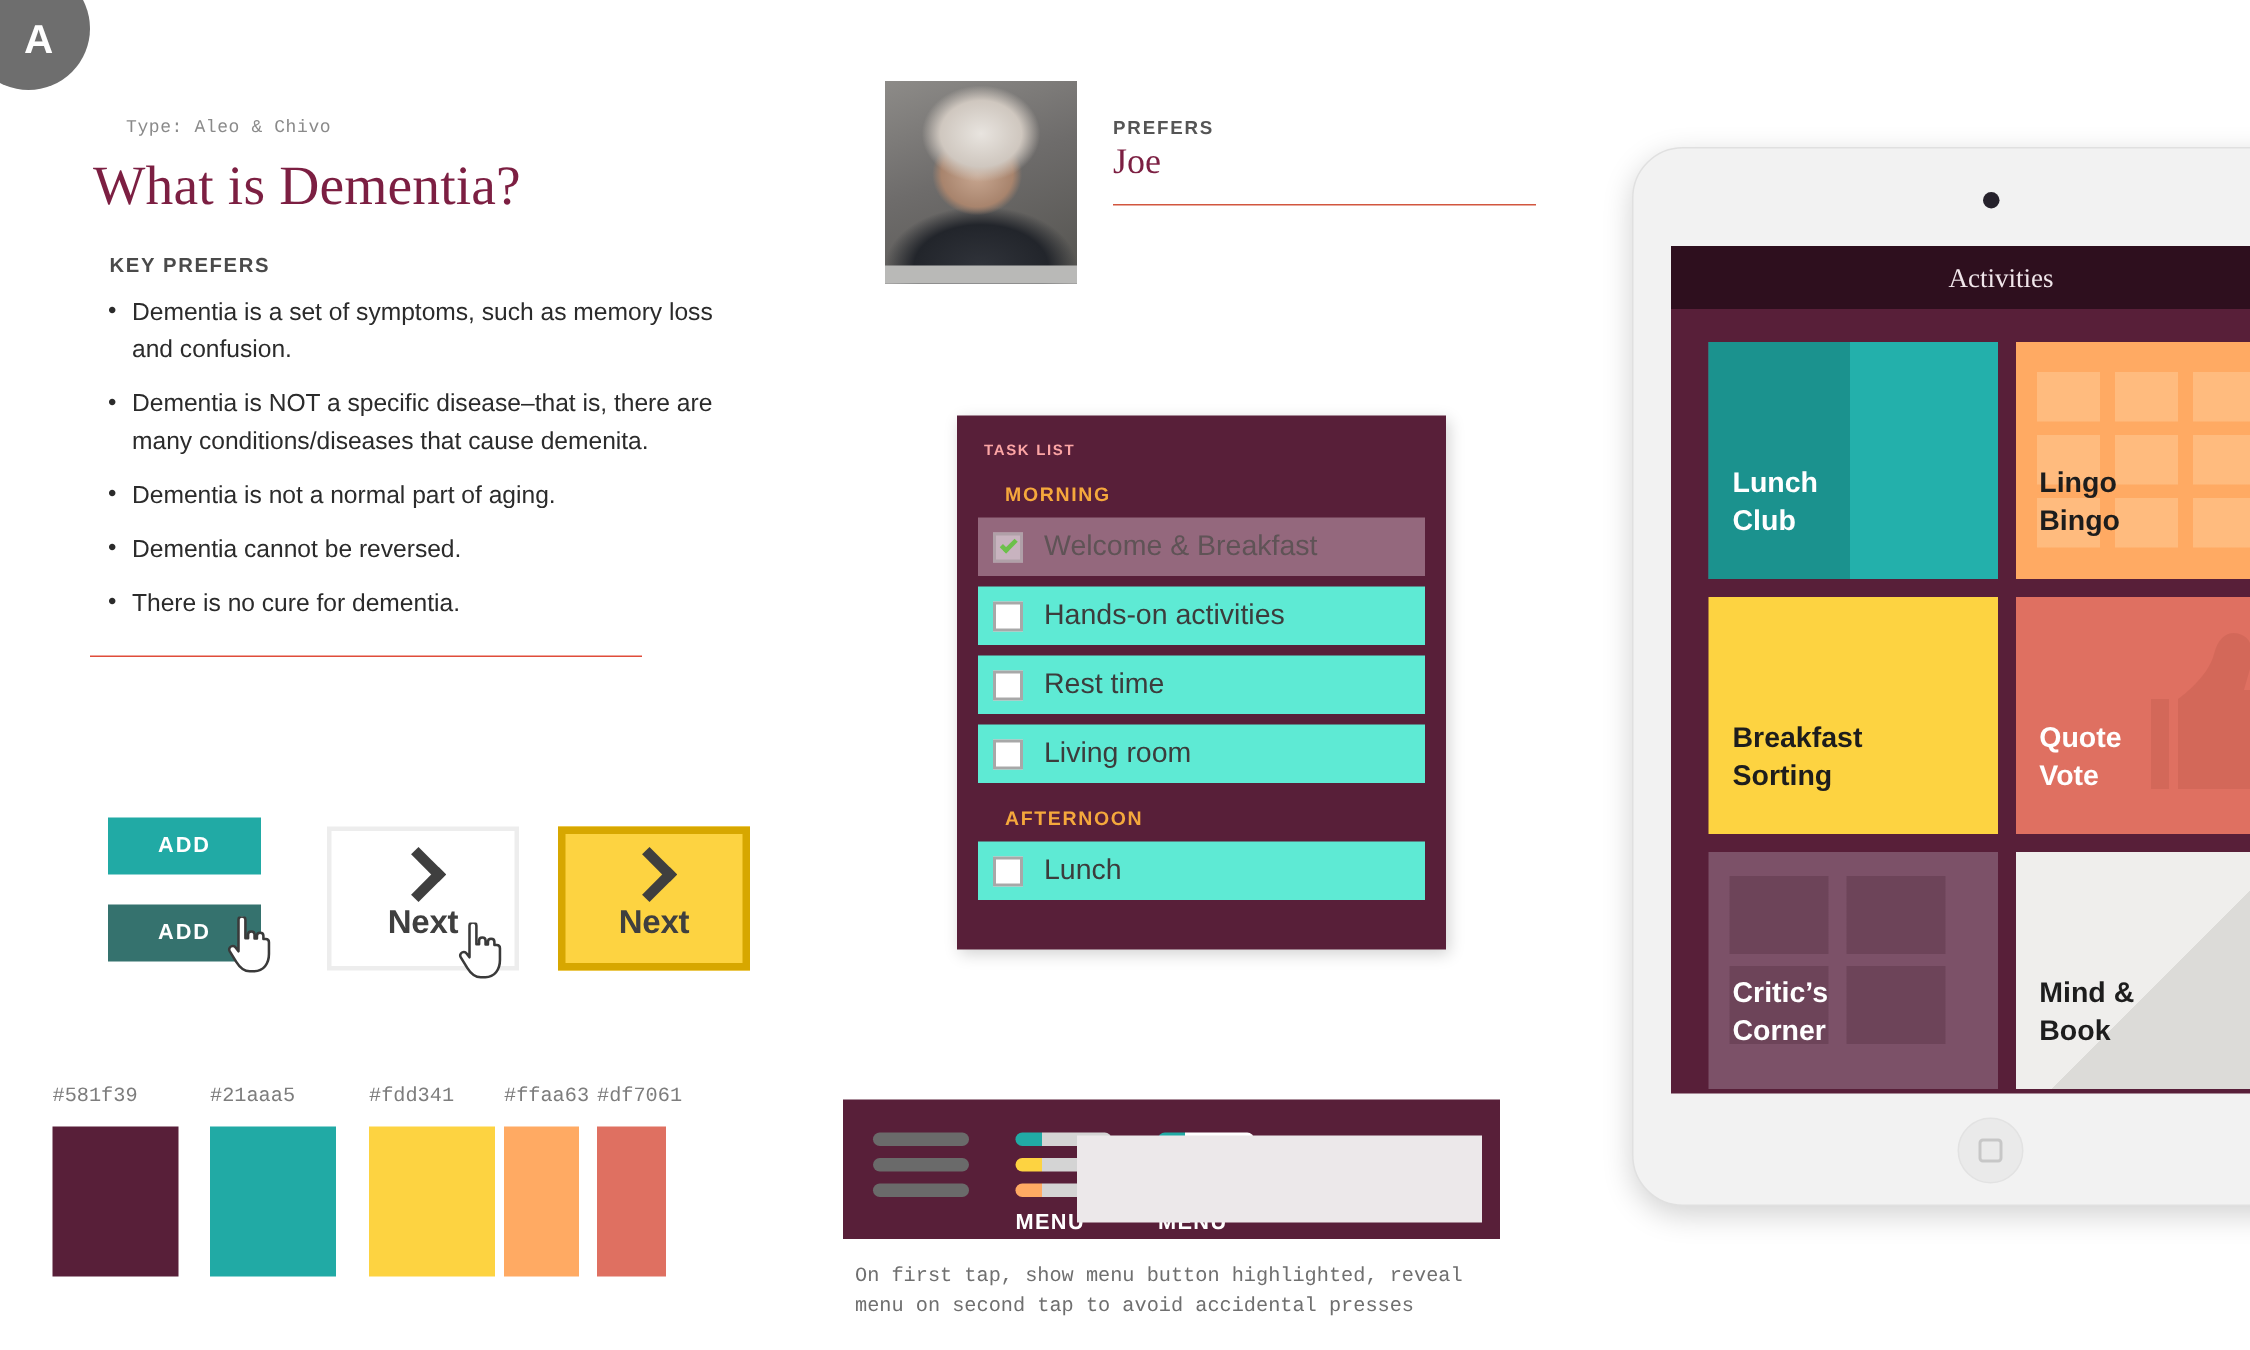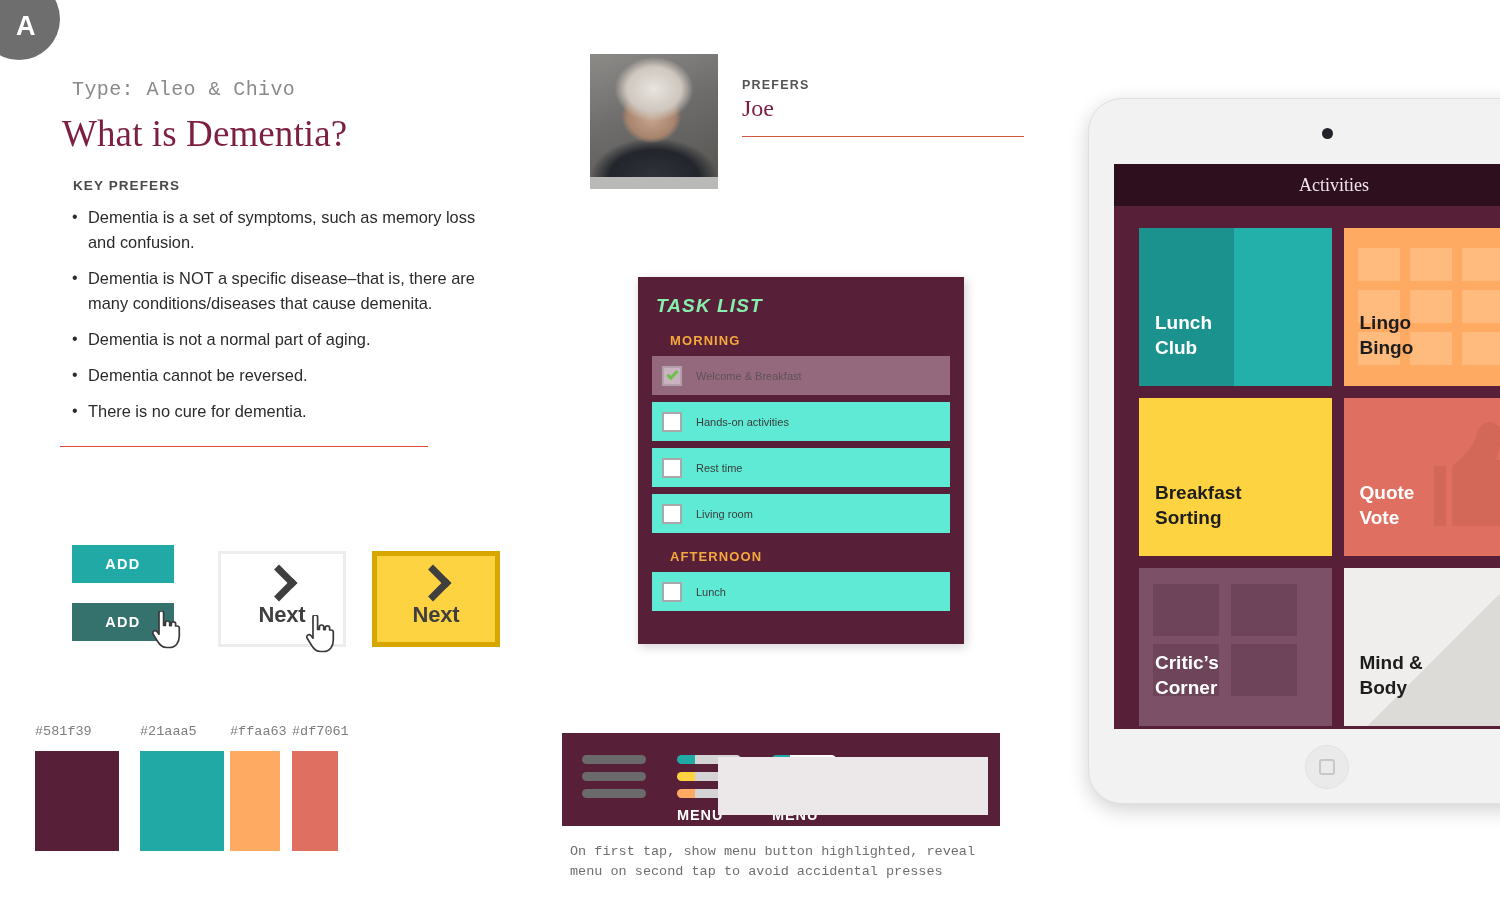--- a/index.html
+++ b/index.html
@@ -18,22 +18,22 @@
     background:#6e6e6e; color:#fff;
     display:flex; align-items:center; justify-content:center;
     padding-left:14px; padding-top:14px;
   }
   .corner-badge span { font-size:27px; font-weight:bold; letter-spacing:.5px; }
 
   
   .left-col { position:absolute; left:62px; top:78px; width:430px; }
   .type-note {
     font-family:"Liberation Mono", monospace;
-    font-size:20px; color:#8a8a8a; letter-spacing:.4px;
-    margin-left:10px;
+    font-size:12px; color:#8a8a8a; letter-spacing:.4px;
+    margin-left:22px;
   }
   .headline {
     font-family:"Liberation Serif", serif;
     font-size:37px; color:#7c1f42; margin-top:11px; letter-spacing:.1px;
   }
   .keypoints-label {
     font-size:13.5px; font-weight:bold; color:#4a4a4a;
     letter-spacing:1.1px; margin-top:23px; margin-left:11px;
   }
   ul.keypoints { list-style:none; margin-top:12px; margin-left:8px; }
@@ -98,39 +98,39 @@
   .profile-name { font-family:"Liberation Serif", serif; font-size:25px; color:#7c1f42; }
   .prefers-label { font-size:12.5px; font-weight:bold; color:#555; letter-spacing:1.2px; margin-top:20px; }
   .prefers-value { font-family:"Liberation Serif", serif; font-size:24px; color:#7c1f42; margin-top:3px; }
   .prefers-rule { width:282px; height:1px; background:#d2563f; margin-top:14px; }
 
   
   .tasklist {
     position:absolute; left:638px; top:277px; width:326px; padding:18px 14px 26px 14px;
     background:#581f39; box-shadow:2px 3px 10px rgba(0,0,0,.18);
   }
-  .tl-title { color:#86efac; font-size:19px; font-weight:bold; letter-spacing:1.1px; margin-left:4px;font-style:italic; }
+  .tl-title { color:#fca5a5; font-size:10px; font-weight:bold; letter-spacing:1.1px; margin-left:4px; }
   .tl-section {
     color:#f5a83c; font-size:13px; font-weight:bold; letter-spacing:1.1px;
     margin:16px 0 8px 18px;
   }
   .tl-item {
     display:flex; align-items:center; height:39px; background:#5eead4; margin-bottom:7px; padding-left:10px;
   }
   .tl-item.done { background:#94687d; }
   .tl-box {
     width:20px; height:20px; border:2px solid #a8a8a8; background:#fff; margin-right:14px;
     display:flex; align-items:center; justify-content:center;
   }
   .tl-item.done .tl-box { background:#c8b3bf; border-color:#b0a0a8; }
   .tl-check {
     width:11px; height:6px; border-left:3px solid #6cc04a; border-bottom:3px solid #6cc04a;
     transform:rotate(-45deg); margin-top:-3px;
   }
-  .tl-text { font-size:11px; color:#3c3c3c; }
+  .tl-text { font-size:19px; color:#3c3c3c; }
   .tl-item.done .tl-text { color:#5f5356; }
 
   
   .menu-strip { position:absolute; left:562px; top:733px; width:438px; height:93px; background:#581f39; }
   .menu-unit { position:absolute; top:22px; }
   .bar { height:9px; border-radius:5px; }
   .menu-label { font-size:14.5px; font-weight:bold; color:#fff; letter-spacing:.9px; margin-top:9px; }
   .menu-panel { position:absolute; left:718px; top:757px; width:270px; height:58px; background:#ece8ea; }
 
   .menu-caption {
@@ -256,20 +256,24 @@
 
   <div class="swatches">
     <div class="sw" style="width:84px">
       <span class="hex">#581f39</span>
       <div class="chip" style="background:#581f39"></div>
     </div>
     <div class="sw" style="width:84px;margin-left:17px">
       <span class="hex">#21aaa5</span>
       <div class="chip" style="background:#21aaa5"></div>
     </div>
+    <div class="sw" style="width:84px;margin-left:18px">
+      <span class="hex">#fdd341</span>
+      <div class="chip" style="background:#fdd341"></div>
+    </div>
     <div class="sw" style="width:50px;margin-left:2px">
       <span class="hex">#ffaa63</span>
       <div class="chip" style="background:#ffaa63"></div>
     </div>
     <div class="sw" style="width:46px;margin-left:8px">
       <span class="hex">#df7061</span>
       <div class="chip" style="background:#df7061"></div>
     </div>
   </div>
 
@@ -390,21 +394,21 @@
           <div class="tile-label" style="color:#ffffff">
             <div>Critic’s</div>
             <div>Corner</div>
           </div>
         </div>
 
         <div class="tile t-mind">
           <div class="deco"></div>
           <div class="tile-label" style="color:#1d1d1d">
             <div>Mind &amp;</div>
-            <div>Body</div>
+            <div>Book</div>
           </div>
         </div>
 
       </div>
     </div>
 
     <div class="tablet-home">
       <div class="sq"></div>
     </div>
   </div>

